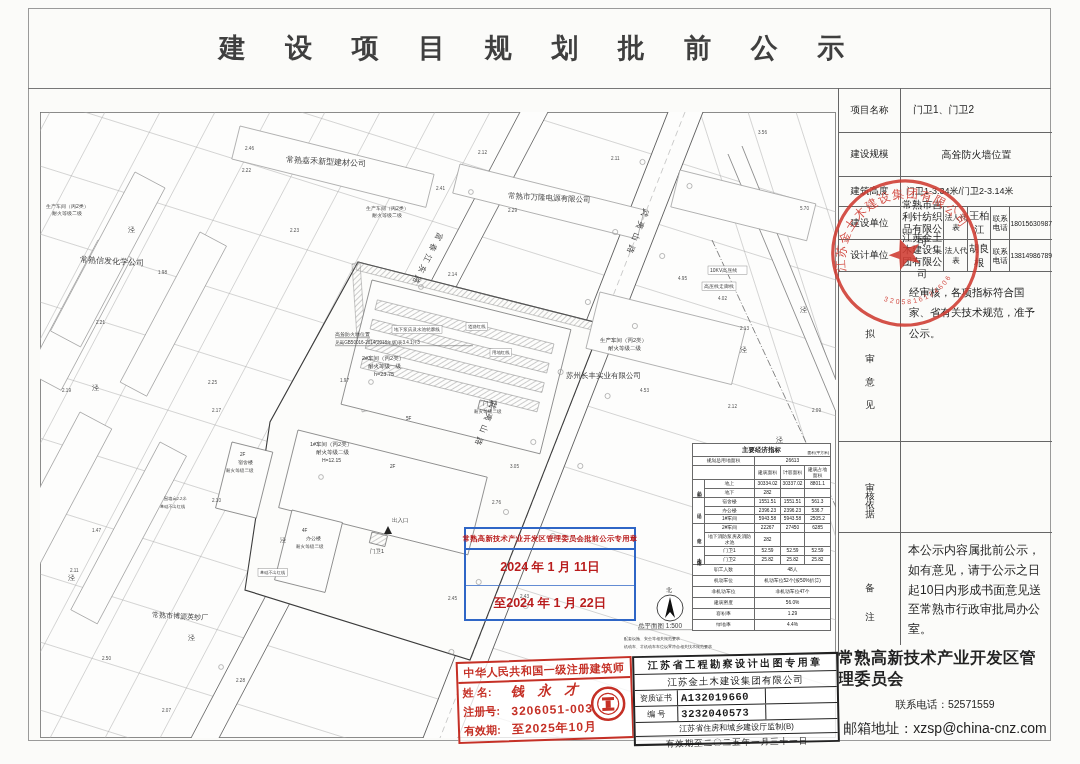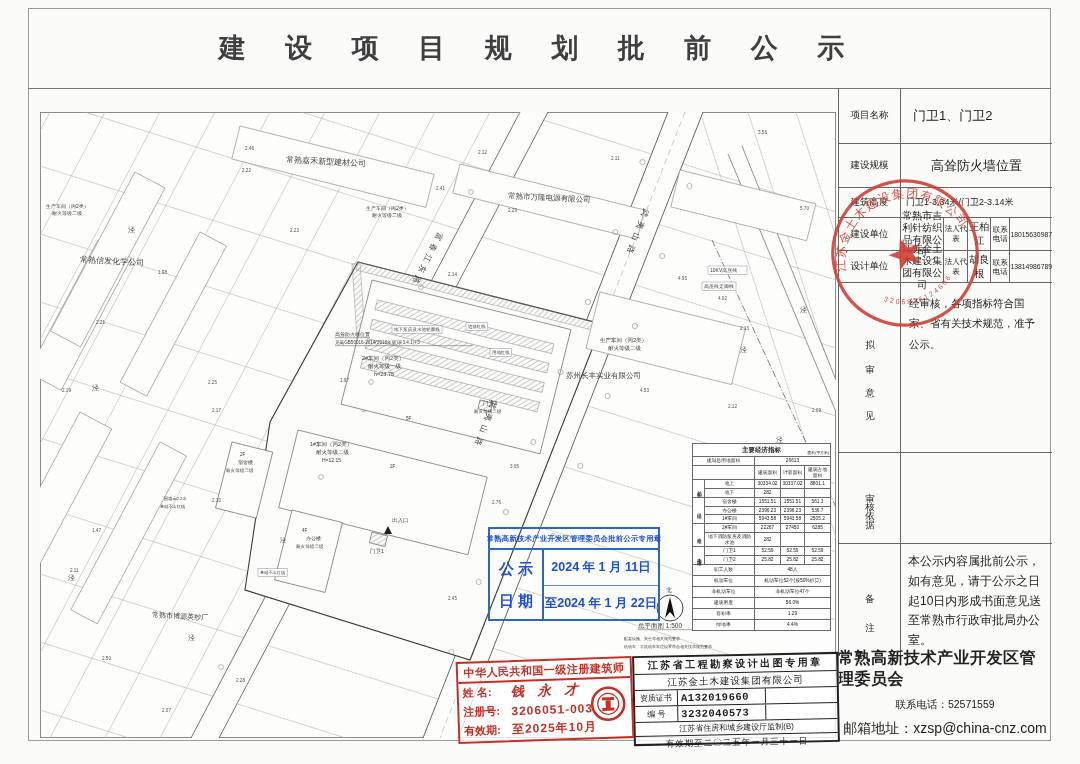--- a/index.html
+++ b/index.html
@@ -17,39 +17,39 @@
   table.et{border-collapse:collapse;width:100%;table-layout:fixed}
   .et td{border:0.5px solid #6a6a6a;font-size:4.8px;line-height:1.2;text-align:center;color:#222;padding:1px 1px;word-break:break-all}
   .et .grp{writing-mode:vertical-rl;text-orientation:upright;letter-spacing:1px;padding:0}
   .et .et-title{font-size:6.5px;font-weight:bold;position:relative;height:10px}
   .et .et-unit{position:absolute;right:1px;bottom:0;font-size:3.8px;font-weight:normal}
   
   .rc{position:absolute;left:838px;top:88px;width:214px;height:653px;border-left:1px solid #666;box-sizing:border-box;background:transparent}
   .rrow{display:flex;border-bottom:1px solid #666;box-sizing:border-box;position:relative}
   .rlab{width:62px;min-width:62px;border-right:1px solid #666;display:flex;align-items:center;justify-content:center;font-size:9.5px;color:#222;box-sizing:border-box;text-align:center}
   .rlab.v{writing-mode:vertical-rl;text-orientation:upright}
-  .rval{flex:1;display:flex;align-items:center;font-size:13px;color:#222;padding:2px 5px;box-sizing:border-box}
+  .rval{flex:1;display:flex;align-items:center;font-size:10px;color:#222;padding:2px 5px;box-sizing:border-box}
   .cc{display:flex;align-items:center;justify-content:center;border-right:1px solid #666;box-sizing:border-box;text-align:center;color:#222}
   .c1{width:54px;font-size:10px;line-height:1.2}
   .c2{width:30px;font-size:7.5px}
   .c3{width:28px;font-size:10px}
   .c4{width:24px;font-size:7.5px;line-height:1.2}
   .c5{flex:1;font-size:6.8px;border-right:none}
   .opinion{padding:10px 8px;font-size:10.5px;line-height:1.95;color:#222;align-items:flex-start}
   .basis{flex-direction:column;justify-content:center;font-size:9.5px;line-height:2;color:#222;align-items:flex-start;padding:2px 6px}
   .u{border-bottom:1px solid #444;padding-bottom:1px}
   .remark{padding:8px 7px;font-size:12px;line-height:1.65;color:#222;align-items:flex-start}
   .orgblock{position:absolute;left:838px;top:645px;width:214px;height:96px;display:flex;flex-direction:column;align-items:center;justify-content:center;gap:8px;color:#222}
   .orgblock .o1{font-size:16px;font-weight:600;letter-spacing:0.5px}
   .orgblock .o2{font-size:10.5px}
   .orgblock .o3{font-size:14px}
   
   .rstamp{position:absolute;left:818px;top:166px;z-index:7}
   
-  .bstamp{position:absolute;left:488px;top:527px;width:172px;height:94px;border:2.5px solid #2f66c6;color:#1d4ed8;z-index:6;box-sizing:border-box}
+  .bstamp{position:absolute;left:464px;top:527px;width:172px;height:94px;border:2.5px solid #2f66c6;color:#b91c1c;z-index:6;box-sizing:border-box}
   .bstamp .bt{height:19px;border-bottom:2px solid #2f66c6;font-size:7.3px;font-weight:bold;display:flex;align-items:center;justify-content:center;letter-spacing:0.3px;white-space:nowrap}
   .bstamp .bbody{display:flex;height:calc(100% - 19px)}
   .bstamp .bl{width:54px;border-right:2px solid #2f66c6;display:flex;flex-direction:column;justify-content:space-around;align-items:center;font-size:15px;font-weight:700;padding:4px 0;box-sizing:border-box}
   .bstamp .bd{flex:1;display:flex;flex-direction:column}
   .bstamp .bd .dr{flex:1;display:flex;align-items:center;justify-content:center;font-size:12.5px;font-weight:600;white-space:nowrap}
   .bstamp .bd .dr:first-child{border-bottom:1.5px solid rgba(47,102,198,.75)}
   
   .abox{position:absolute;left:457px;top:659px;width:176px;height:82px;border:2.5px solid #c53026;color:#c53026;transform:rotate(-2deg);z-index:8;background:rgba(255,255,255,.78);box-sizing:border-box}
   .abox .ah{border-bottom:2px solid #c53026;font-size:11px;font-weight:bold;text-align:center;letter-spacing:0.5px;height:18px;line-height:18px;white-space:nowrap}
   .abox .ar{display:flex;font-size:11px;font-weight:bold;height:19px;align-items:center;padding-left:4px;white-space:nowrap}
@@ -403,33 +403,29 @@
               <td colspan="3" style="height:8px">4.4%</td>
             </tr>
           </tbody>
         </table>
       </div>
   </div>
 
   <div class="bstamp">
     <div class="bt">常熟高新技术产业开发区管理委员会批前公示专用章</div>
     <div class="bbody">
-      <div class="bl">
-        <div>公 示</div>
-        <div>日 期</div>
-      </div>
       <div class="bd">
         <div class="dr">2024 年 1 月 11日</div>
         <div class="dr">至2024 年 1 月 22日</div>
       </div>
     </div>
   </div>
 
   <div class="rc">
-    <div class="rrow" style="height:56px">
+    <div class="rrow" style="height:45px">
       <div class="rlab">项目名称</div>
       <div class="rval" style="padding-left:12px">门卫1、门卫2</div>
     </div>
     <div class="rrow" style="height:44px">
       <div class="rlab">建设规模</div>
       <div class="rval" style="justify-content:center">高耸防火墙位置</div>
     </div>
     <div class="rrow" style="height:30px">
       <div class="rlab">建筑高度</div>
       <div class="rval" style="font-size:9px">门卫1-3.34米/门卫2-3.14米</div>

